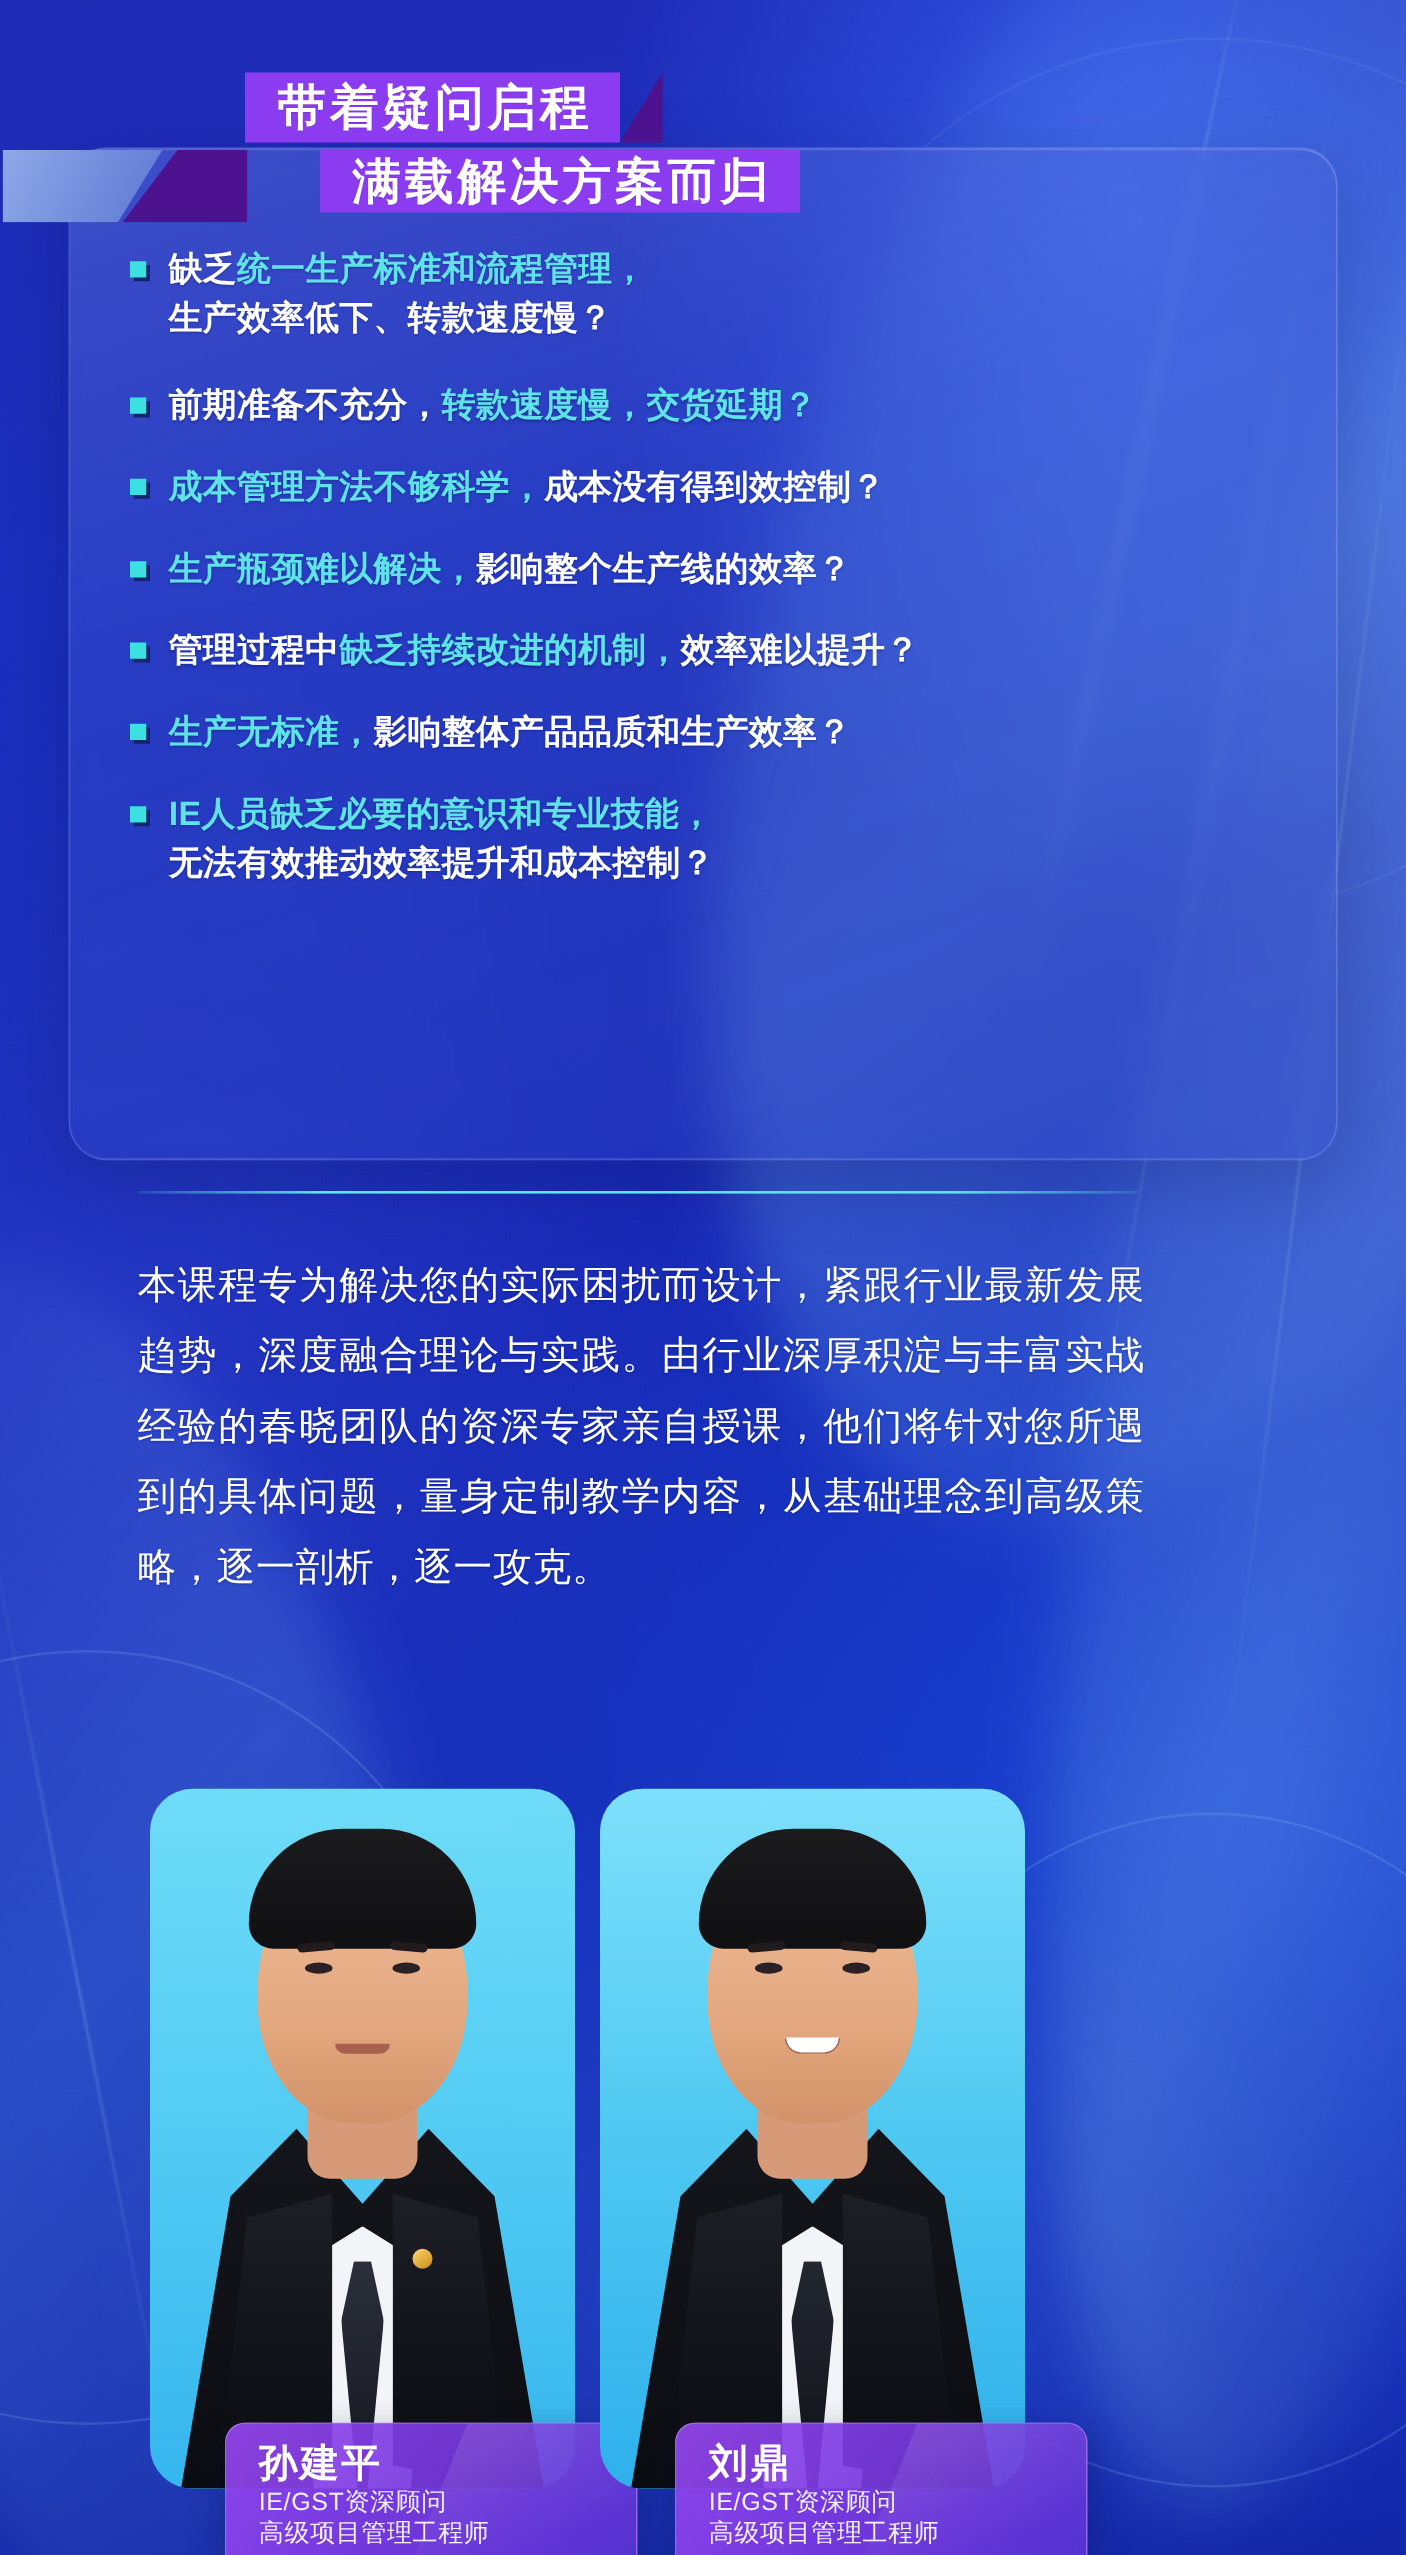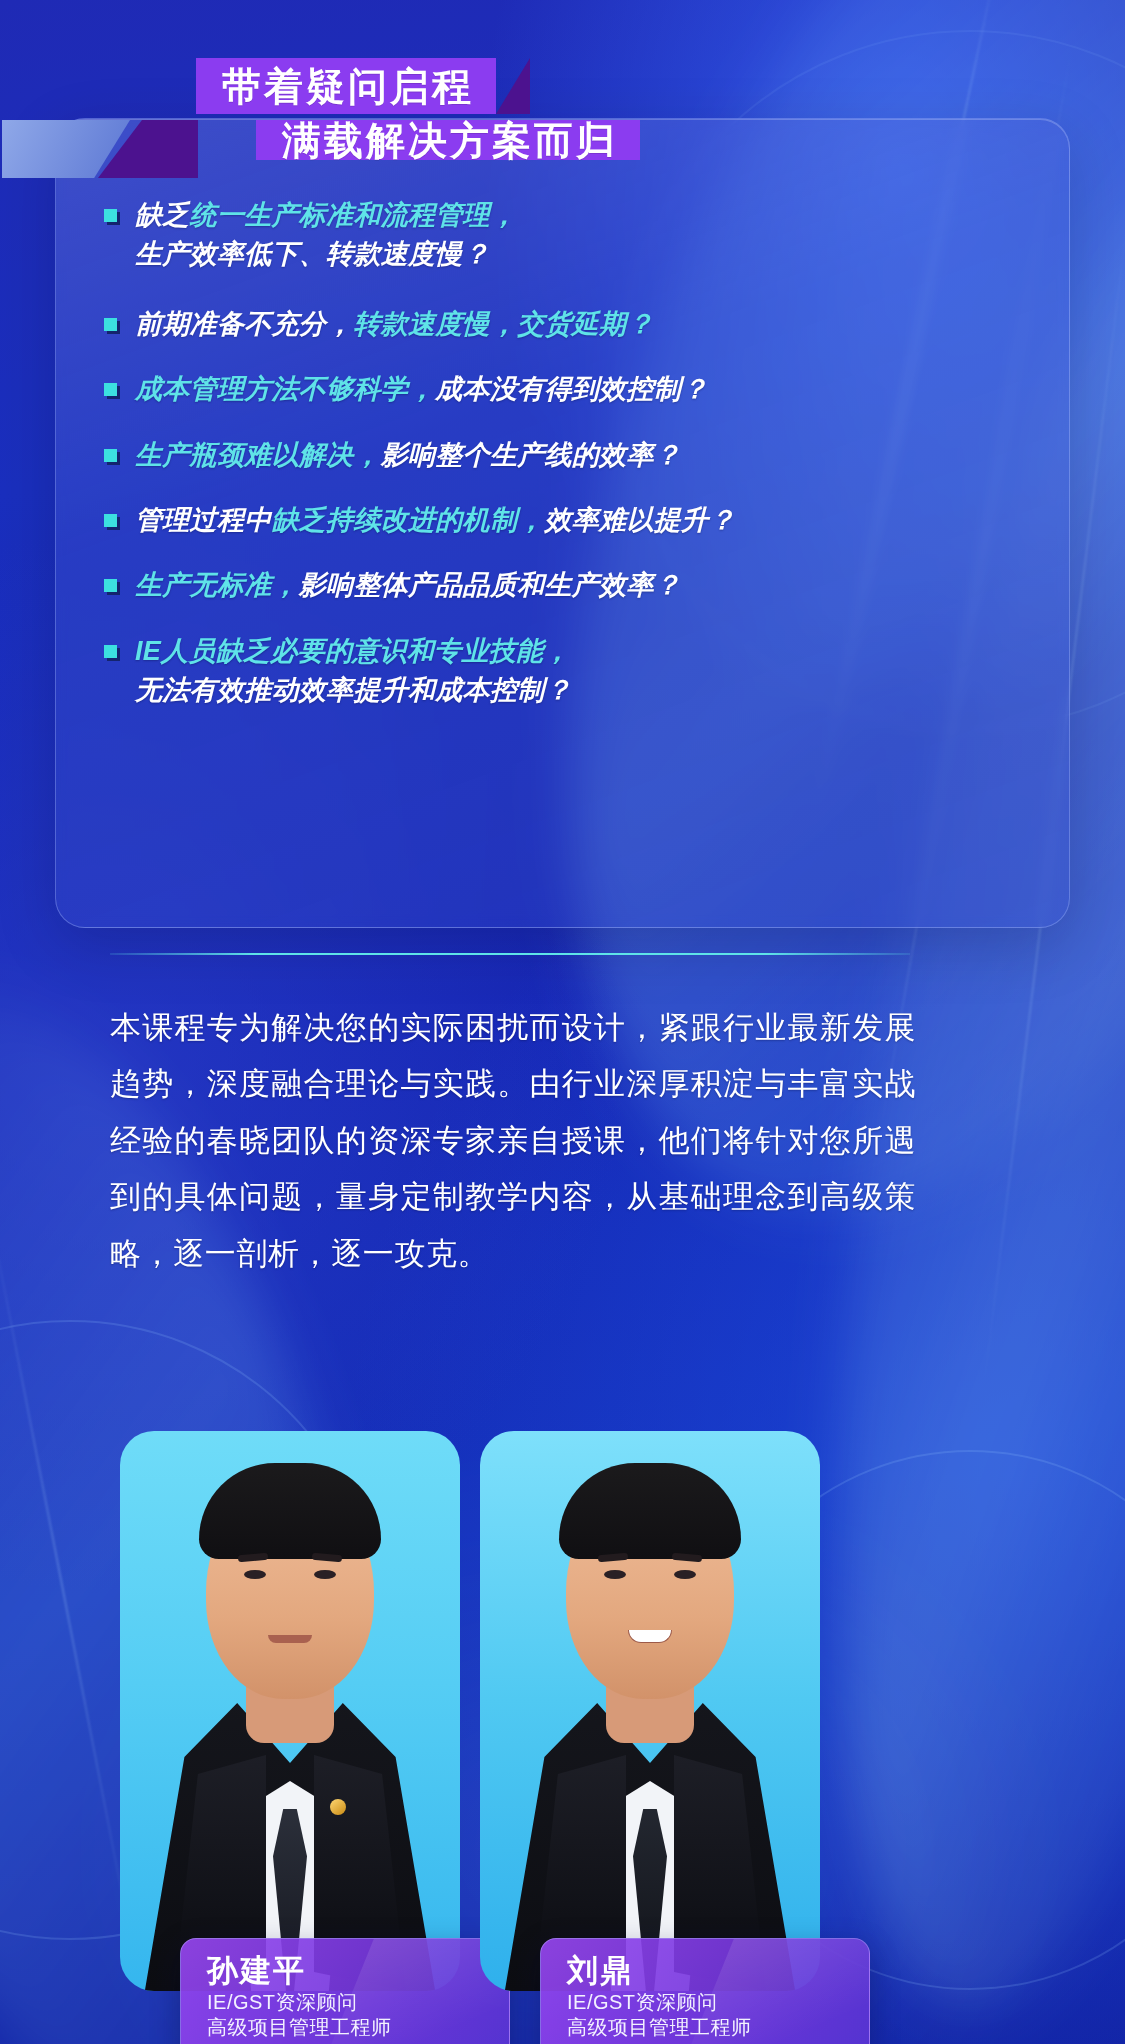--- a/index.html
+++ b/index.html
@@ -75,35 +75,35 @@
   #banner2 .tail-l .slab {
     position:absolute; right:126px; top:0; width:128px; height:58px;
     background:linear-gradient(115deg,#8fa8e8,#5d78d4);
     clip-path:polygon(0 0,100% 0,72% 100%,0 100%);
   }
   #banner2 .tail-l .slab2 {
     position:absolute; right:58px; top:0; width:100px; height:58px;
     background:#4c128f;
     clip-path:polygon(44% 0,100% 0,100% 100%,0 100%);
   }
-  #banner2 .bar { height:40px; background:#8b3cf0; }
+  #banner2 .bar { height:50px; background:#8b3cf0; }
 
   
   #card {
     position:absolute; left:55px; top:118px; width:1015px; height:810px;
     border-radius:30px; z-index:4;
     background:linear-gradient(160deg,rgba(108,128,226,.42) 0%,rgba(70,92,210,.30) 38%,rgba(52,74,198,.26) 100%);
     border:1px solid rgba(180,200,255,.32);
     box-shadow:inset 0 1px 0 rgba(255,255,255,.22), 0 18px 60px rgba(0,0,30,.18);
     backdrop-filter:blur(6px);
   }
   #card-inner { position:absolute; inset:0; padding:98px 0 0 0; }
 
   
-  #bullets { position:absolute; left:104px; top:196px; width:820px; z-index:7;font-style:italic; }
+  #bullets { position:absolute; left:104px; top:196px; width:820px; z-index:7; }
   .bullet { display:flex; align-items:flex-start; margin-bottom:26px; }
   .bullet.two-line { margin-bottom:30px; }
   .bullet-mark {
     width:13px; height:13px; flex:0 0 13px; margin-top:13px; margin-right:18px;
     background:#3ce0e0;
     box-shadow:3px 3px 0 0 #14246e;
   }
   .bullet-text {
     font-size:27px; font-weight:700; line-height:1.46; color:#ffffff;
     letter-spacing:.3px; text-shadow:0 1px 2px rgba(8,14,70,.35);

